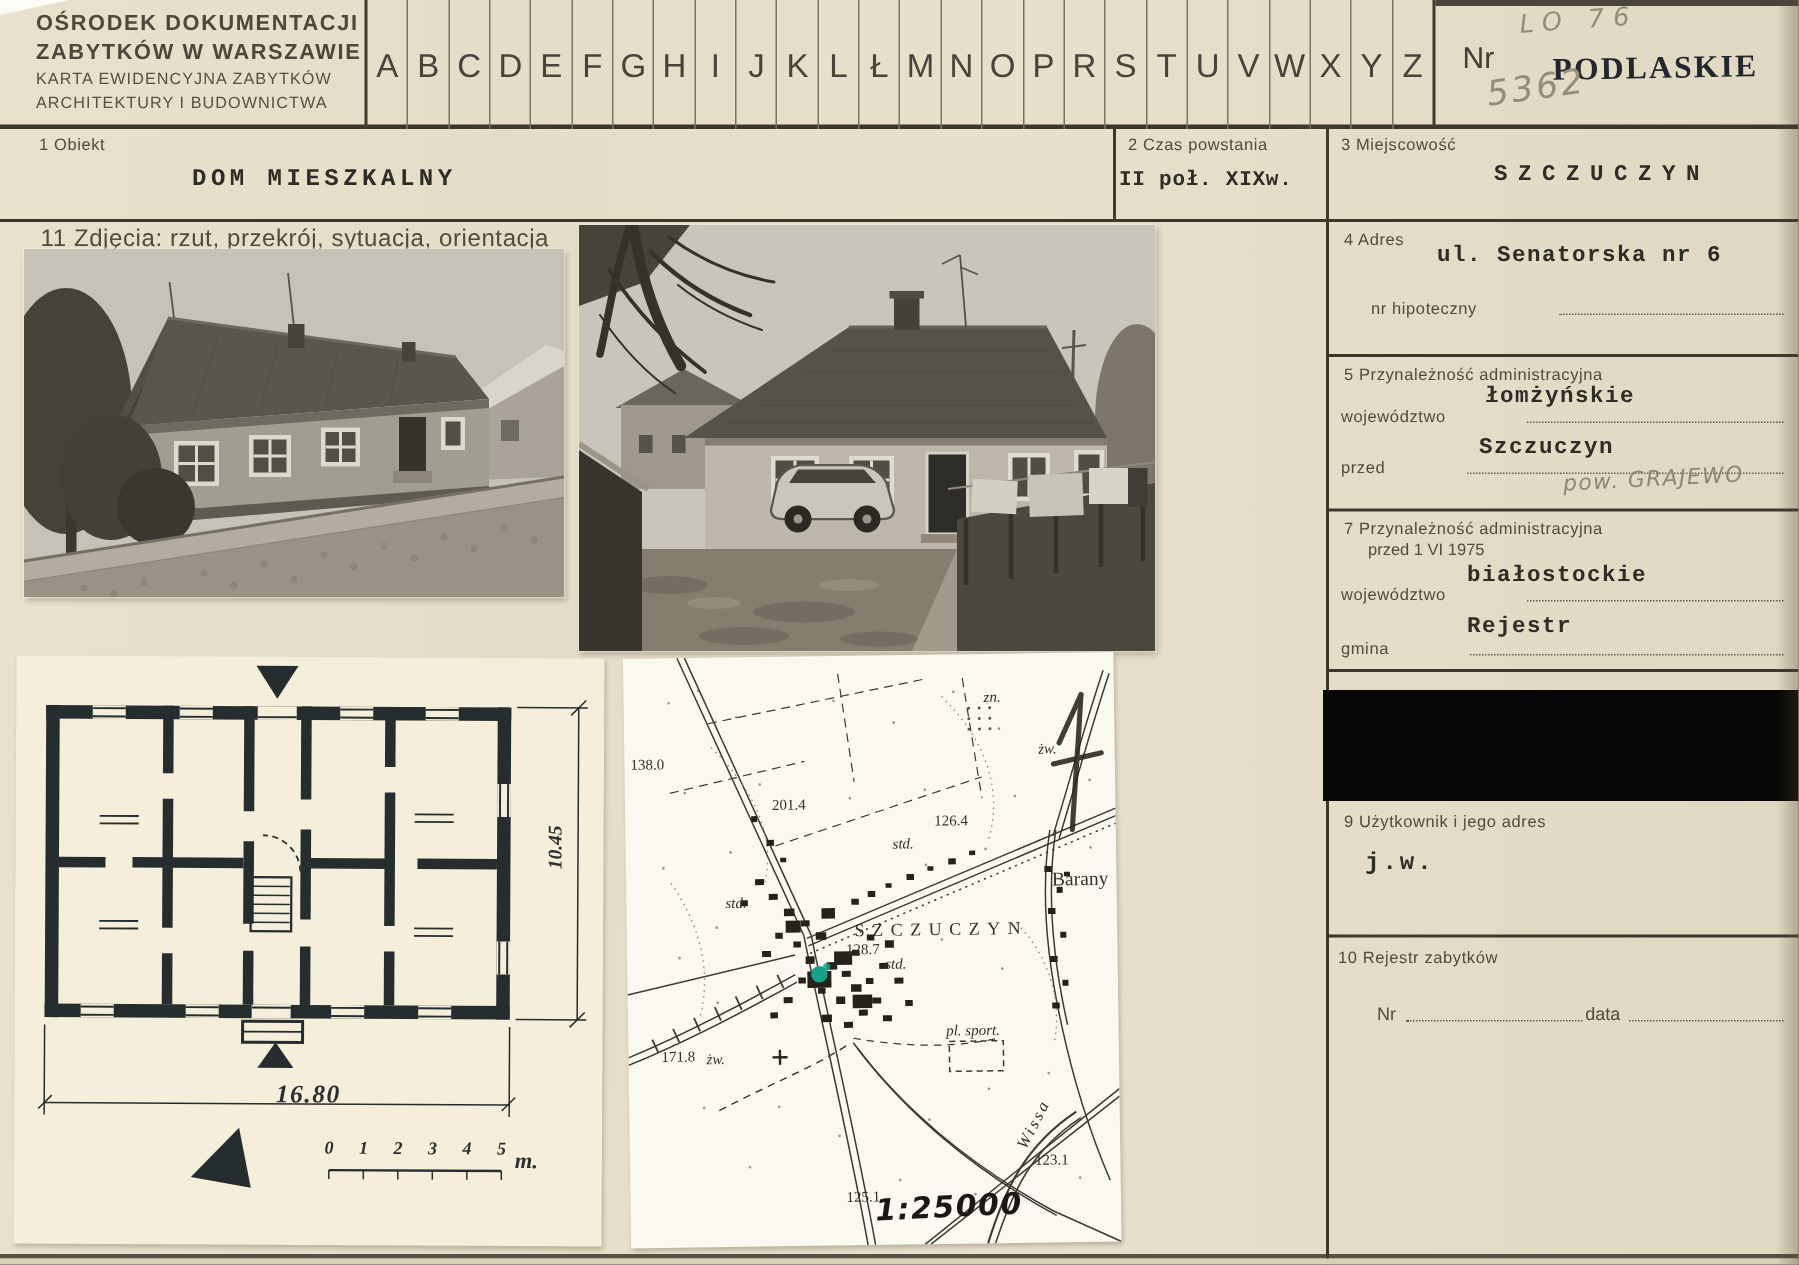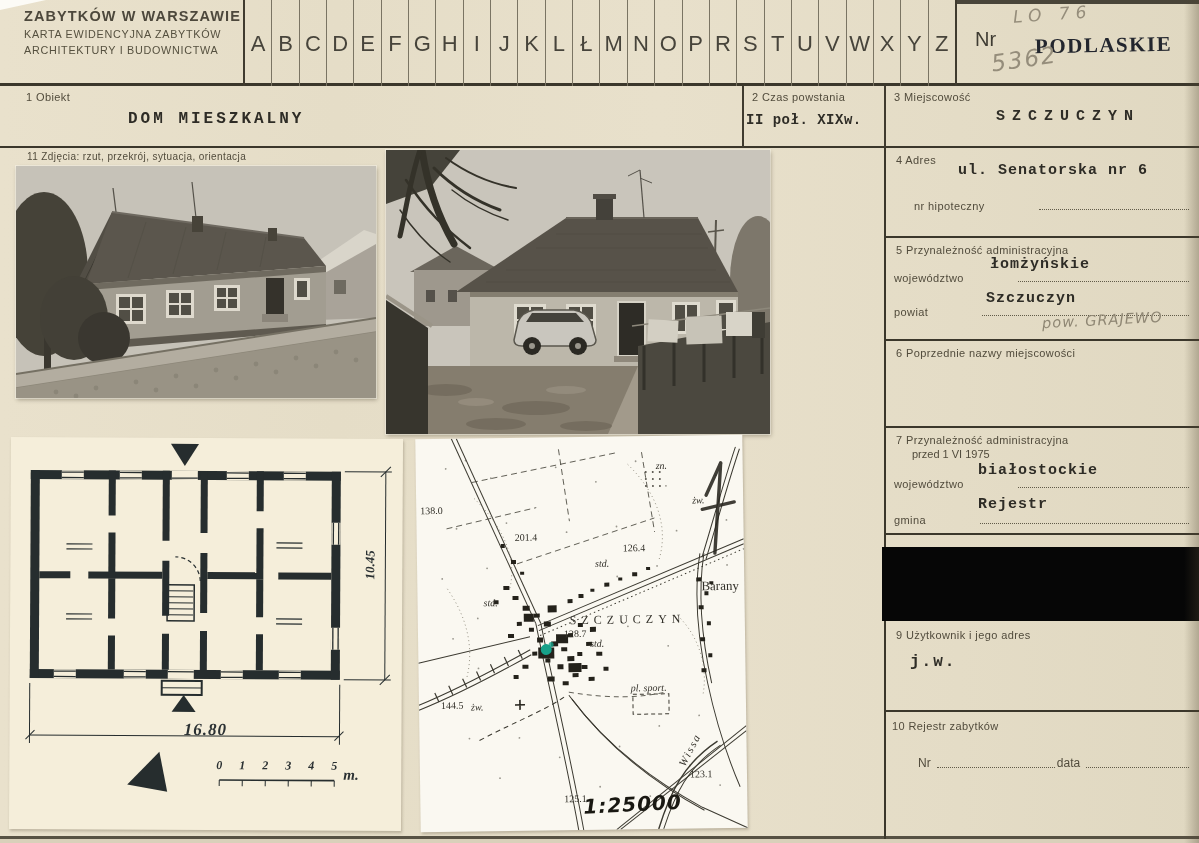--- a/index.html
+++ b/index.html
@@ -29,21 +29,21 @@
   .f2{position:absolute;left:742px;top:0;width:142px;height:62px;border-left:2px solid #403b2f;box-sizing:border-box;}
   .f3{position:absolute;left:884px;top:0;width:366px;height:62px;border-left:2px solid #403b2f;box-sizing:border-box;}
   .lbl{font-size:11px;color:#514b3c;letter-spacing:.4px;}
   .f1 .lbl{position:absolute;left:26px;top:5px;}
   .f2 .lbl,.f3 .lbl{position:absolute;left:8px;top:5px;}
   .type{font-family:"Liberation Mono",monospace;font-weight:bold;color:#2e2c26;}
   .v1{position:absolute;left:128px;top:24px;font-size:16px;letter-spacing:3px;}
   .v2{position:absolute;left:2px;top:26px;font-size:14px;letter-spacing:.5px;}
   .v3{position:absolute;left:0;top:22px;width:100%;text-align:center;font-size:15px;letter-spacing:7px;}
   
-  .f11lbl{position:absolute;left:27px;top:151px;font-size:10px;color:#514b3c;letter-spacing:.4px;}
+  .f11lbl{position:absolute;left:27px;top:151px;font-size:16px;color:#514b3c;letter-spacing:.4px;}
   
   .photo{position:absolute;box-shadow:0 0 0 1px rgba(250,248,240,.45),1px 2px 4px rgba(55,45,25,.35);overflow:hidden;}
   .photo1{left:16px;top:166px;width:360px;height:232px;}
   .photo2{left:386px;top:150px;width:384px;height:284px;}
   .photo svg{display:block;}
   
   .plansheet{position:absolute;left:10px;top:438px;width:392px;height:392px;background:#f5eeda;
     transform:rotate(.3deg);box-shadow:1px 2px 3px rgba(55,45,25,.25);}
   .dimw{position:absolute;left:150px;top:282px;width:92px;text-align:center;
     font-family:"Liberation Serif",serif;font-style:italic;font-weight:bold;font-size:17px;color:#2b3133;letter-spacing:1px;}
@@ -88,20 +88,21 @@
   .bottomline{position:absolute;left:0;top:836px;width:100%;height:2.5px;background:#3d382c;opacity:.85;}
   .bottompad{position:absolute;left:0;top:838.5px;width:100%;height:4.5px;background:#d9d0ba;}
 </style>
 </head>
 <body>
 
 <div class="card">
 
   <div class="hdr">
     <div class="inst">
+      <span class="l1">OŚRODEK DOKUMENTACJI</span>
       <span class="l1">ZABYTKÓW W WARSZAWIE</span>
       <span class="l2">KARTA EWIDENCYJNA ZABYTKÓW</span>
       <span class="l2">ARCHITEKTURY I BUDOWNICTWA</span>
     </div>
     <div class="alpha" id="alphabet-row">
         <div class="acell">A</div>
         <div class="acell">B</div>
         <div class="acell">C</div>
         <div class="acell">D</div>
         <div class="acell">E</div>
@@ -600,21 +601,21 @@
         <span class="maplbl " style="left: 98px; top: 94px;">201.4</span>
         <span class="maplbl " style="left: 206px; top: 106px;">126.4</span>
         <span class="maplbl it" style="left: 178px; top: 121px;">std.</span>
         <span class="maplbl it" style="left: 240px; top: 24px;">zn.</span>
         <span class="maplbl it" style="left: 276px; top: 59px;">żw.</span>
         <span class="maplbl big" style="left: 284px; top: 143px;">Barany</span>
         <span class="maplbl it" style="left: 66px; top: 159px;">std.</span>
         <span class="maplbl town" style="left: 152px; top: 176px;">SZCZUCZYN</span>
         <span class="maplbl " style="left: 146px; top: 191px;">128.7</span>
         <span class="maplbl it" style="left: 172px; top: 201px;">std.</span>
-        <span class="maplbl " style="left: 22px; top: 261px;">144.5</span>
+        <span class="maplbl " style="left: 22px; top: 261px;">171.8</span>
         <span class="maplbl it" style="left: 52px; top: 263px;">żw.</span>
         <span class="maplbl it" style="left: 212px; top: 246px;">pl. sport.</span>
         <span class="maplbl river" style="left: 252px; top: 308px;">Wissa</span>
         <span class="maplbl " style="left: 270px; top: 333px;">123.1</span>
         <span class="maplbl " style="left: 144px; top: 356px;">125.1</span>
       </div>
     <span class="scalenote">1:25000</span>
   </div>
 
   <div class="rcol">
@@ -630,29 +631,26 @@
 
     <div class="sec s5">
       <span class="lbl">5  Przynależność administracyjna</span>
       <span class="type tval" style="left:104px;top:18px;">łomżyńskie</span>
       <div class="frow" style="top:34px;">
         <span class="lbl">województwo</span>
         <span class="dotline"></span>
       </div>
       <span class="type tval" style="left:100px;top:52px;">Szczuczyn</span>
       <div class="frow" style="top:68px;">
-        <span class="lbl">powiat</span>
+        <span class="lbl">przed</span>
         <span class="dotline"></span>
       </div>
       <span class="hand handnote">pow. GRAJEWO</span>
     </div>
 
-    <div class="sec s6">
-      <span class="lbl">6  Poprzednie nazwy miejscowości</span>
-    </div>
 
     <div class="sec s7">
       <span class="lbl">7  Przynależność administracyjna</span>
       <span class="lbl2">przed 1 VI 1975</span>
       <span class="type tval" style="left:92px;top:34px;">białostockie</span>
       <div class="frow" style="top:50px;">
         <span class="lbl">województwo</span>
         <span class="dotline"></span>
       </div>
       <span class="type tval" style="left:92px;top:68px;">Rejestr</span>

